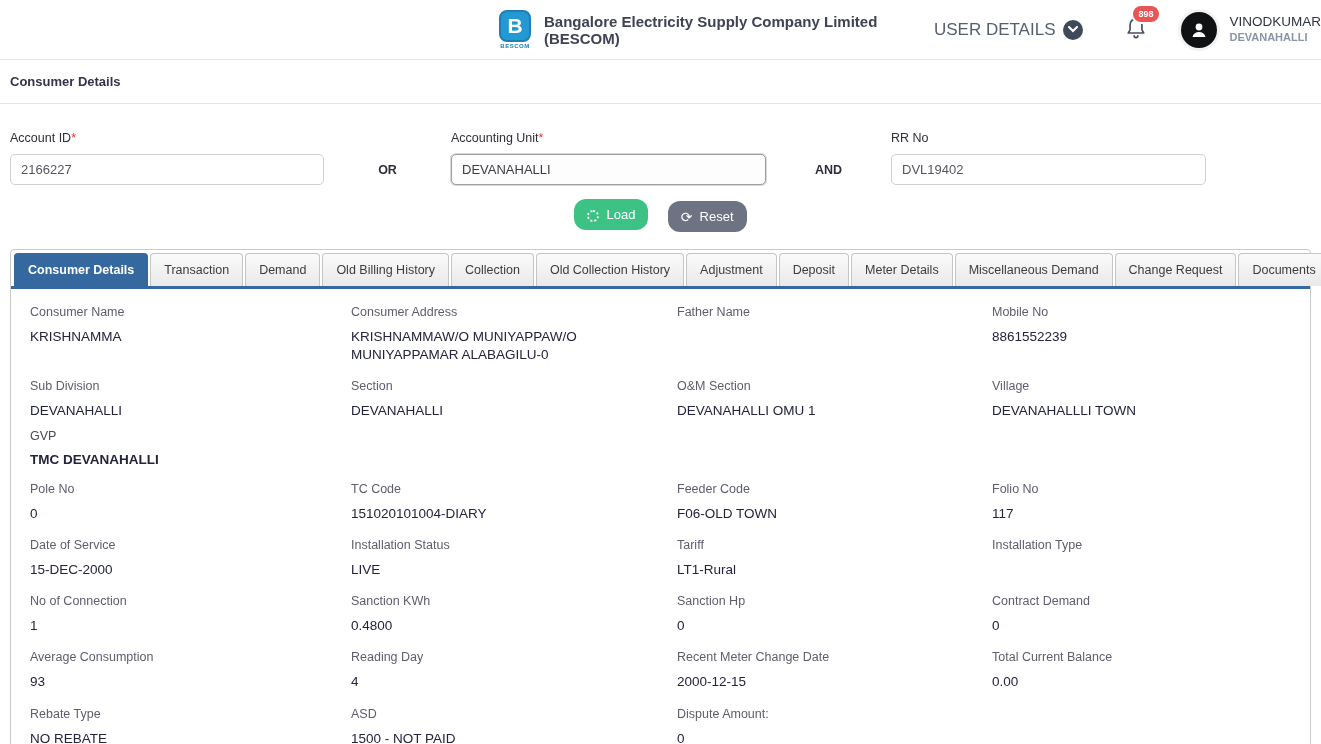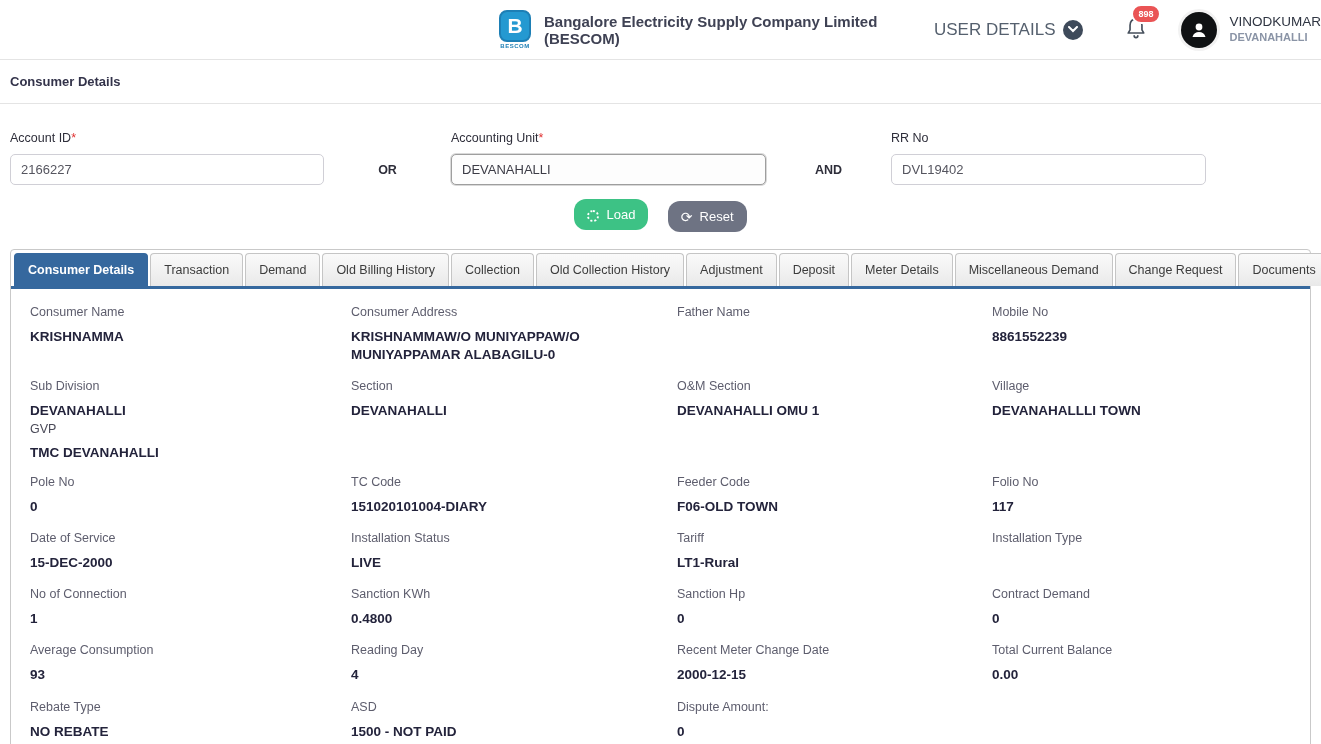--- a/index.html
+++ b/index.html
@@ -68,22 +68,22 @@
   .card{ margin:17px 10px 0 10px; border:1px solid #c9c9c9; border-radius:4px; background:#fff; min-height:479px; }
   .tab-bar{ display:flex; gap:2px; padding:3px 3px 0 3px; border-bottom:3px solid var(--active-tab); }
   .tab{ font-size:12.5px; color:#3c3c3c; padding:9px 13px; border:1px solid #c5c5c5; border-bottom:none;
     border-radius:4px 4px 0 0; background:linear-gradient(#fafafa,#e9e9e9); cursor:pointer; white-space:nowrap; }
   .tab.active{ background:var(--active-tab); color:#fff; border-color:var(--active-tab); font-weight:600; }
 
   
   .details-grid{ display:grid; grid-template-columns:321px 326px 315px 1fr; padding:16px 8px 14px 19px; row-gap:15px; }
   .field{ min-height:40px; }
   .f-label{ font-size:12.5px; color:var(--label-col); margin-bottom:9px; }
-  .f-value{ font-size:13.5px; font-weight:bold; color:var(--value-col); line-height:1.35; max-width:310px; min-height:16px; }
-  .f-sublabel{ font-size:12.5px; color:#4a4a58; margin-top:1px; }
+  .f-value{ font-size:13.5px; font-weight:normal; color:var(--value-col); line-height:1.35; max-width:310px; min-height:16px; }
+  .f-sublabel{ font-size:12.5px; color:#4a4a58; margin-top:8px; }
   .f-subvalue{ font-size:13.5px; font-weight:bold; color:var(--value-col); margin-top:9px; }
 </style>
 </head>
 <body>
 
 <header class="topbar">
   <div class="brand">
     <div class="logo">
       <div class="logo-box">B</div>
       <div class="logo-word">BESCOM</div>

